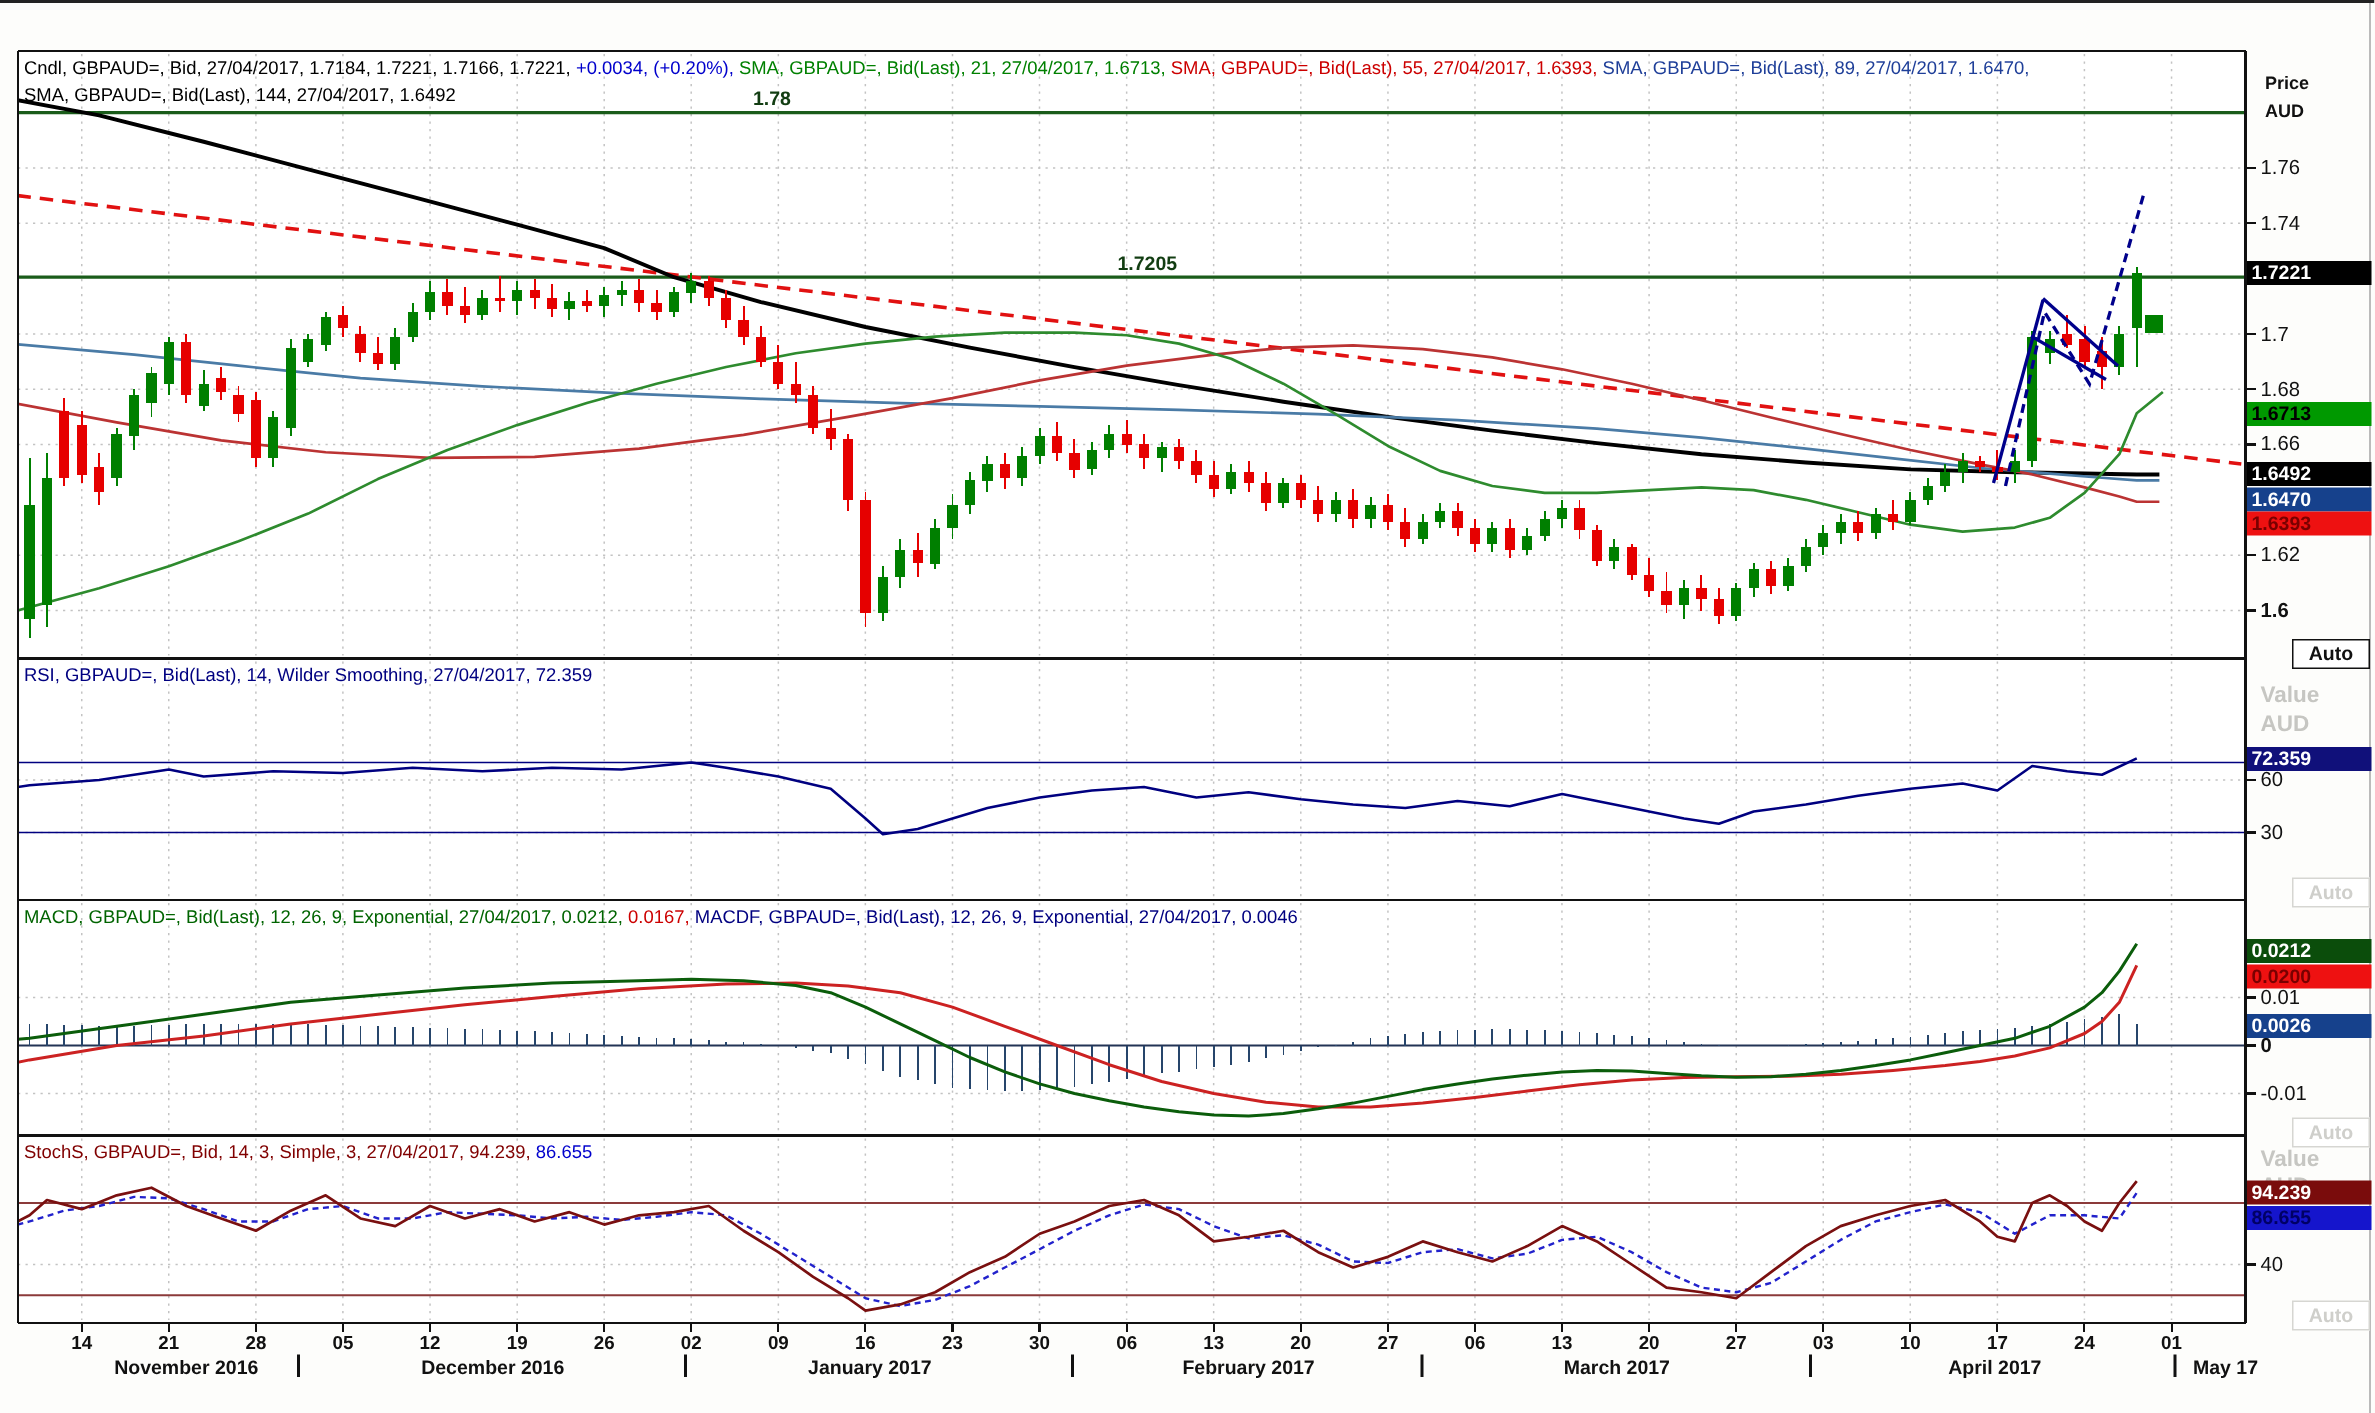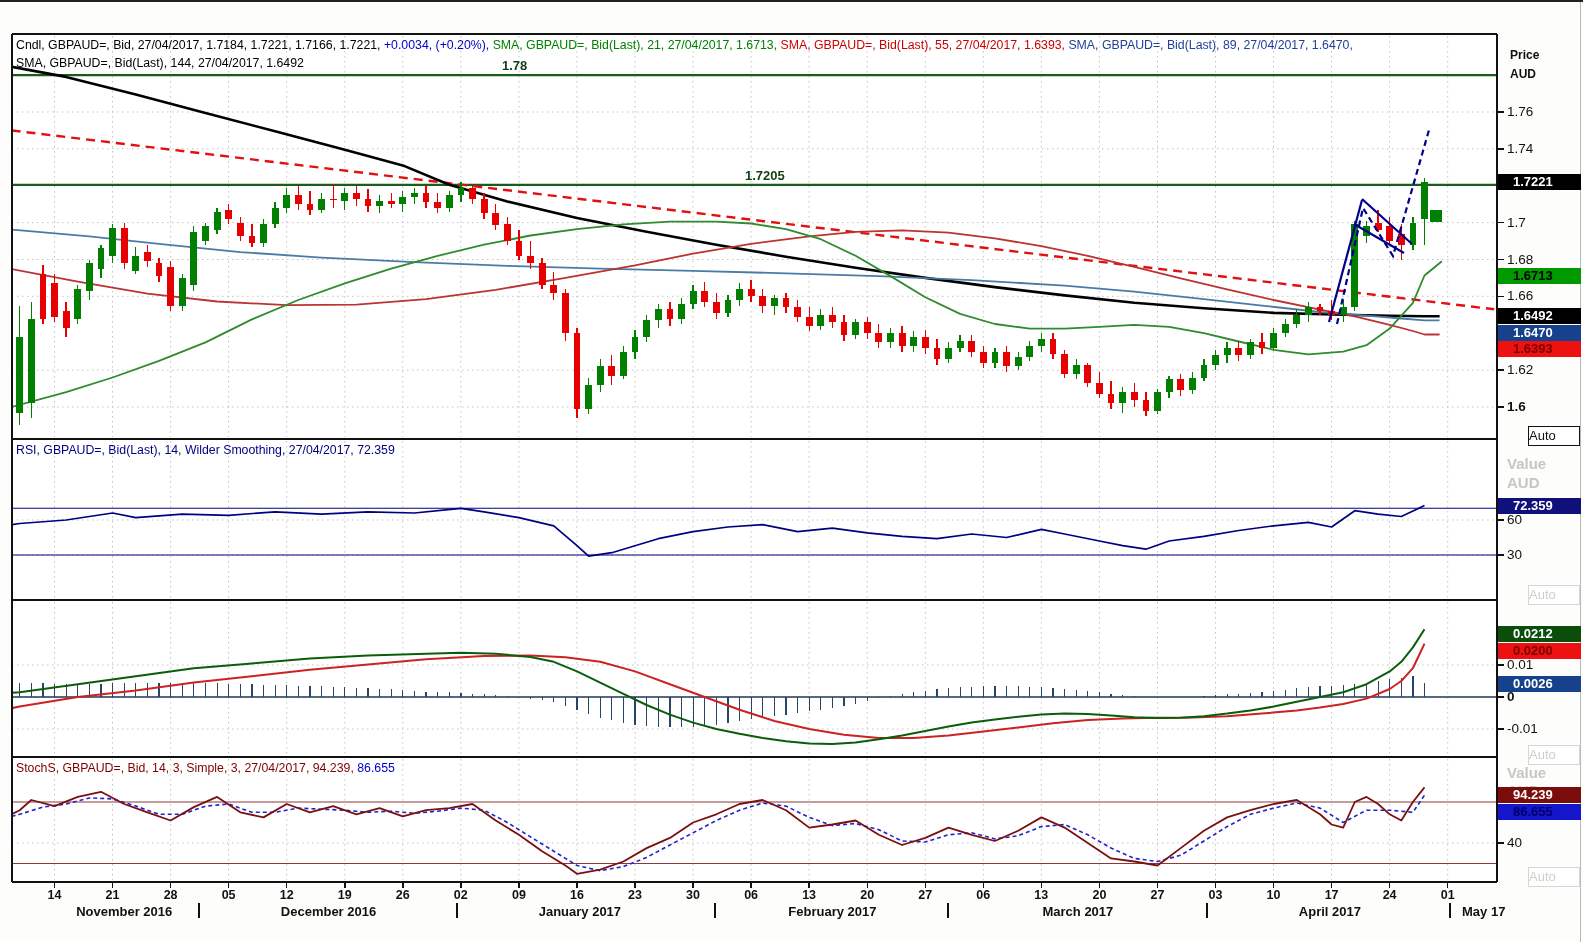--- a/index.html
+++ b/index.html
@@ -7,22 +7,22 @@
   #plot-svg{position:absolute;left:0;top:0;}
   .abs{position:absolute;white-space:nowrap;}
   .title{left:8px;top:4px;font-size:18px;font-weight:bold;color:#0a0a0a;}
   .period{right:10px;top:8px;font-size:13px;color:#b9b9b3;}
   .legend{font-size:12.3px;letter-spacing:0px;text-align:right;}
   .hline-label{font-size:13px;font-weight:bold;color:#123d12;}
   .gutter-head{font-size:12px;font-weight:bold;color:#111;line-height:19px;}
   .gutter-head-dim{font-size:15px;font-weight:bold;color:#c6c6c2;line-height:19px;}
   .tick-label{font-size:13.5px;color:#111;}
   .tick-bold{font-weight:bold;}
-  .badge{position:absolute;left:1498px;width:83px;height:16px;font-size:13px;font-weight:bold;line-height:16px;padding-left:15px;box-sizing:border-box;}
-  .auto-btn{position:absolute;left:1528px;width:50px;height:18px;font-size:13px;font-weight:normal;line-height:17px;background:#fff;cursor:pointer;}
+  .badge{position:absolute;left:1498px;width:83px;height:16px;font-size:13px;font-weight:bold;line-height:16px;padding-left:3px;box-sizing:border-box;}
+  .auto-btn{position:absolute;left:1528px;width:50px;height:18px;font-size:13px;font-weight:bold;text-align:center;line-height:17px;background:#fff;cursor:pointer;}
   .auto-on{color:#111;border:1.5px solid #111;}
   .auto-off{color:#cfcfcb;border:1.5px solid #d6d6d2;}
   .day-label{font-size:12.5px;font-weight:600;color:#111;transform:translateX(-50%);}
   .month-label{font-size:13px;font-weight:bold;color:#111;transform:translateX(-50%);}
   .month-sep{position:absolute;width:2px;height:15px;background:#111;}
 </style>
 </head>
 <body>
 
 <div id="stage">
@@ -610,20 +610,21 @@
         <line x1="1273.5" y1="880" x2="1273.5" y2="886" stroke="#111" stroke-width="1.4"></line>
         <line x1="1331.6" y1="880" x2="1331.6" y2="886" stroke="#111" stroke-width="1.4"></line>
         <line x1="1389.6" y1="880" x2="1389.6" y2="886" stroke="#111" stroke-width="1.4"></line>
         <line x1="1447.7" y1="880" x2="1447.7" y2="886" stroke="#111" stroke-width="1.4"></line>
       </g>
     </svg>
 
   <div class="abs legend" style="left:16px;top:36px;"><span style="color: rgb(0, 0, 0);">Cndl, GBPAUD=, Bid, 27/04/2017, 1.7184, 1.7221, 1.7166, 1.7221, </span><span style="color: rgb(0, 0, 204);">+0.0034, (+0.20%), </span><span style="color: rgb(0, 128, 0);">SMA, GBPAUD=, Bid(Last),  21, 27/04/2017, 1.6713, </span><span style="color: rgb(204, 0, 0);">SMA, GBPAUD=, Bid(Last),  55, 27/04/2017, 1.6393, </span><span style="color: rgb(31, 63, 153);">SMA, GBPAUD=, Bid(Last),  89, 27/04/2017, 1.6470,</span></div>
   <div class="abs legend" style="left:16px;top:54px;"><span style="color: rgb(0, 0, 0);">SMA, GBPAUD=, Bid(Last),  144, 27/04/2017, 1.6492</span></div>
   <div class="abs legend" style="left:16px;top:441px;"><span style="color: rgb(0, 0, 128);">RSI, GBPAUD=, Bid(Last),  14, Wilder Smoothing, 27/04/2017, 72.359</span></div>
+  <div class="abs legend" style="left:16px;top:602px;"><span style="color: rgb(0, 100, 0);">MACD, GBPAUD=, Bid(Last),  12, 26, 9, Exponential, 27/04/2017, 0.0212, </span><span style="color: rgb(204, 0, 0);">0.0167, </span><span style="color: rgb(0, 0, 128);">MACDF, GBPAUD=, Bid(Last),  12, 26, 9, Exponential, 27/04/2017, 0.0046</span></div>
   <div class="abs legend" style="left:16px;top:759px;"><span style="color: rgb(128, 0, 0);">StochS, GBPAUD=, Bid,  14, 3, Simple, 3, 27/04/2017, 94.239, </span><span style="color: rgb(0, 0, 204);">86.655</span></div>
 
   <div class="abs hline-label" style="left:502px;top:56px;">1.78</div>
   <div class="abs hline-label" style="left:745px;top:166px;">1.7205</div>
 
   <div class="abs gutter-head" style="left:1510px;top:44px;">Price</div>
   <div class="abs gutter-head" style="left:1510px;top:63px;">AUD</div>
   <div class="abs gutter-head-dim" style="left:1507px;top:452px;">Value</div>
   <div class="abs gutter-head-dim" style="left:1507px;top:471px;">AUD</div>
   <div class="abs gutter-head-dim" style="left:1507px;top:761px;">Value</div>

